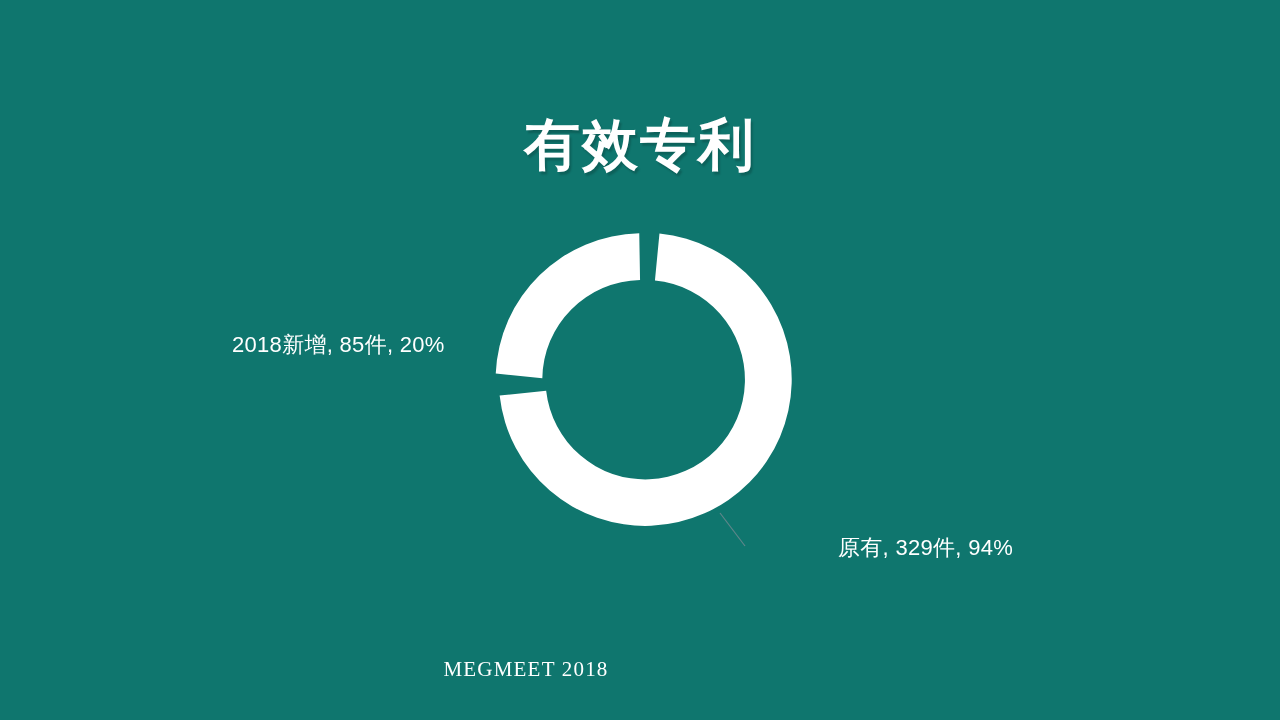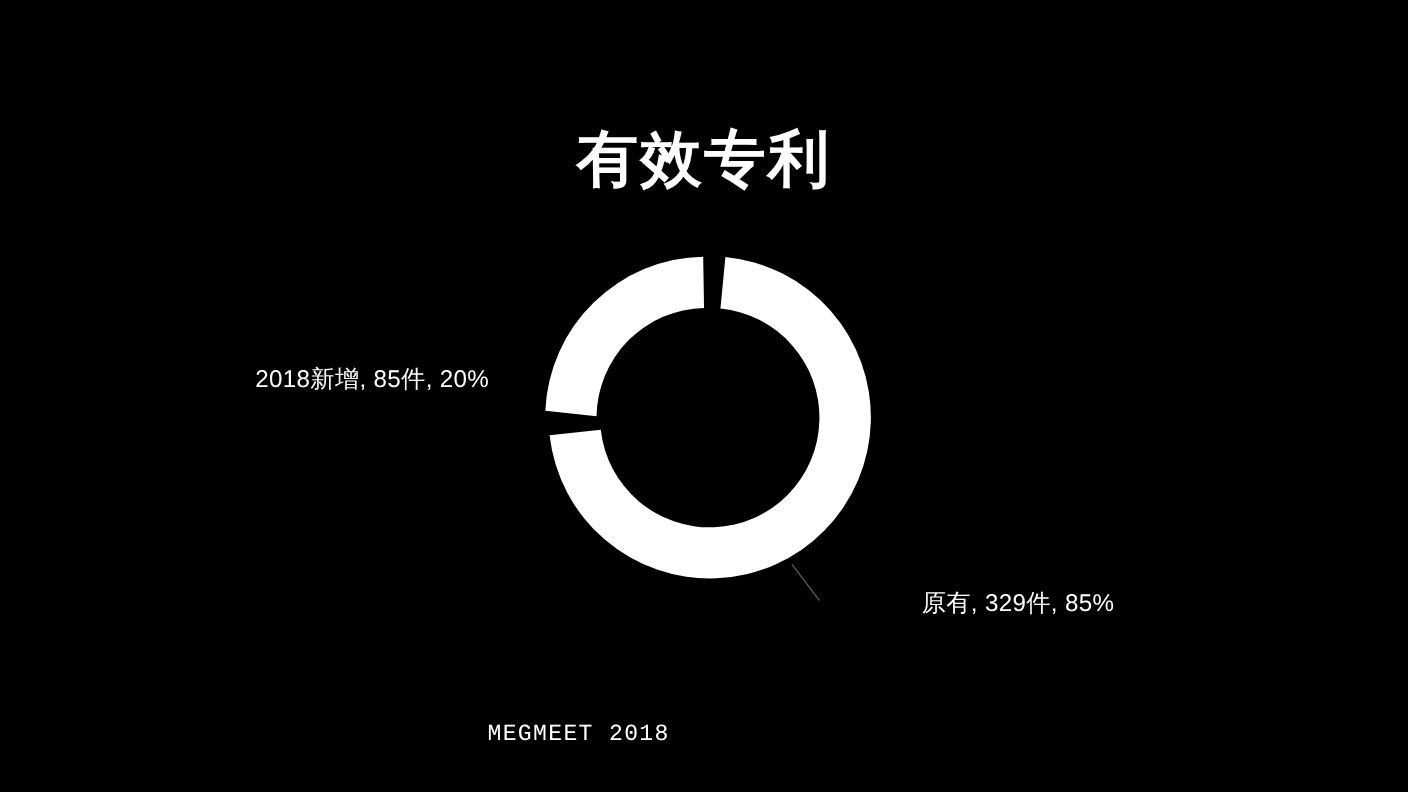--- a/index.html
+++ b/index.html
@@ -11,21 +11,21 @@
     width: 1280px;
     height: 720px;
     overflow: hidden;
     font-family: "Liberation Sans", "DejaVu Sans", sans-serif;
   }
 
   #slide {
     position: relative;
     width: 1280px;
     height: 720px;
-    background: #000000;
+    background: #0f766e;
   }
 
   
   #slide-title {
     position: absolute;
     left: 0;
     top: 74px;
     width: 1280px;
     text-align: center;
     font-size: 56px;
@@ -77,21 +77,21 @@
     position: absolute;
     left: 0;
     top: 655px;
     width: 1052px;
     text-align: center;
     color: #ffffff;
     font-size: 21px;
     line-height: 28px;
     font-variant: small-caps;
     letter-spacing: 1.2px;
-    font-family: Liberation Mono, monospace;
+    font-family: Liberation Serif, serif;
     white-space: nowrap;
   }
 </style>
 </head>
 <body>
 
 <div id="slide">
 
   <h1 id="slide-title">有效专利</h1>
 
@@ -109,17 +109,17 @@
                L 97.32 198.36
                A 99.7 99.7 0 0 1 195.05 100.03
                Z" fill="#ffffff"></path>
 
       <line x1="275" y1="333" x2="300" y2="366" stroke="#8a8f99" stroke-width="1.2" opacity="0.65"></line>
     </svg>
   </div>
 
   <div class="data-label" id="label-new">2018新增, 85件, 20%</div>
 
-  <div class="data-label" id="label-existing">原有, 329件, 85%</div>
+  <div class="data-label" id="label-existing">原有, 329件, 94%</div>
 
   <div id="footer">MEGMEET 2018</div>
 
 </div>
 
 </body></html>

